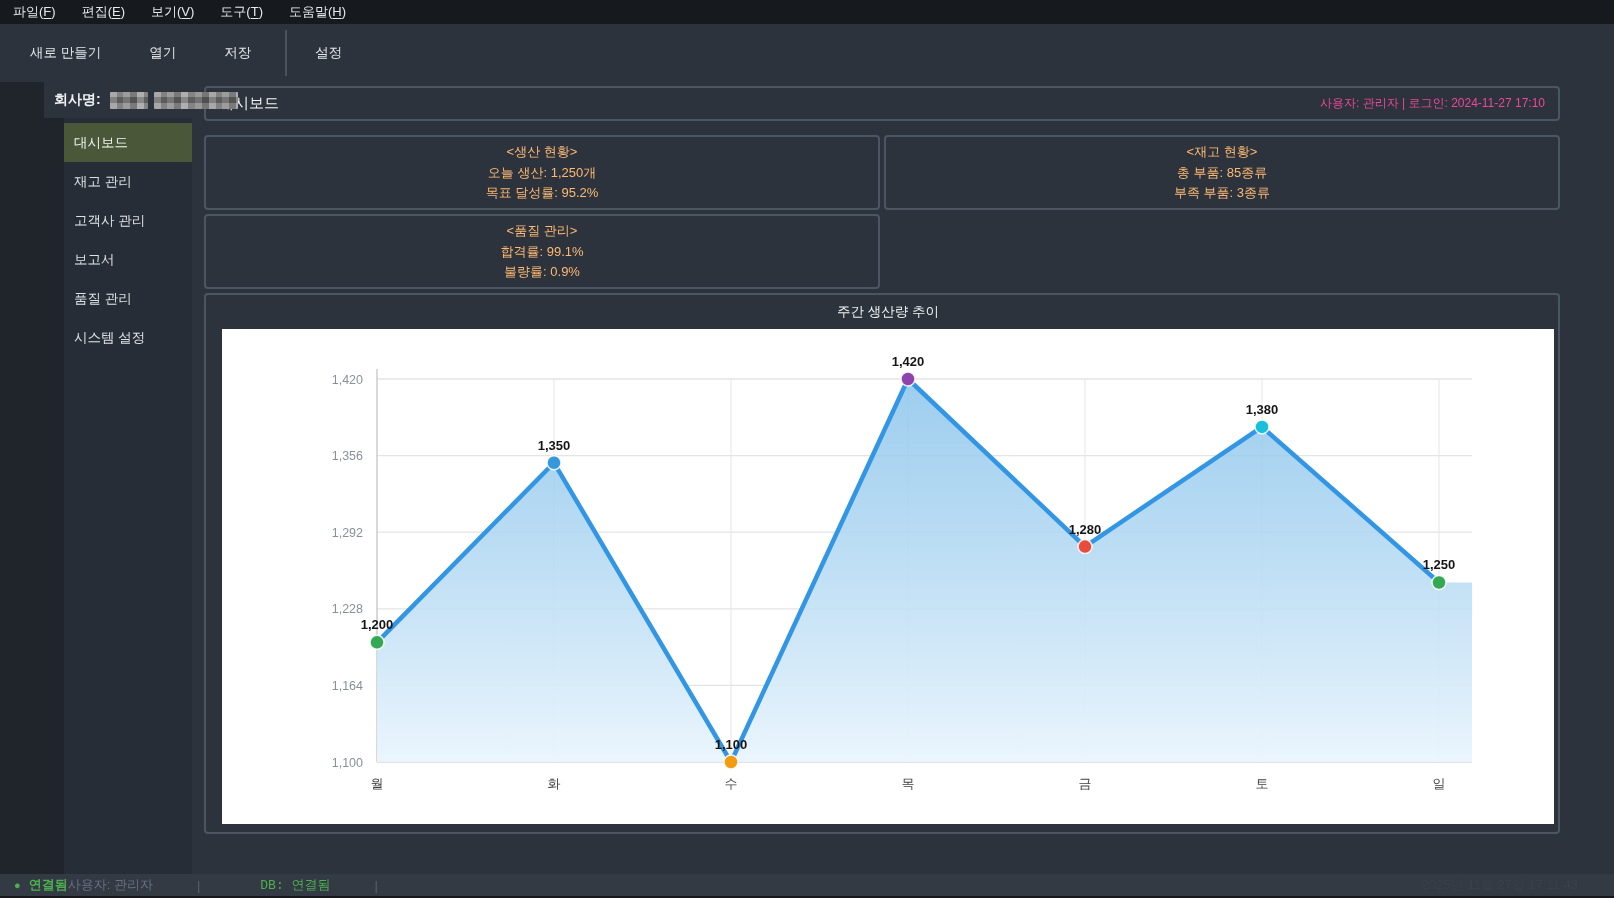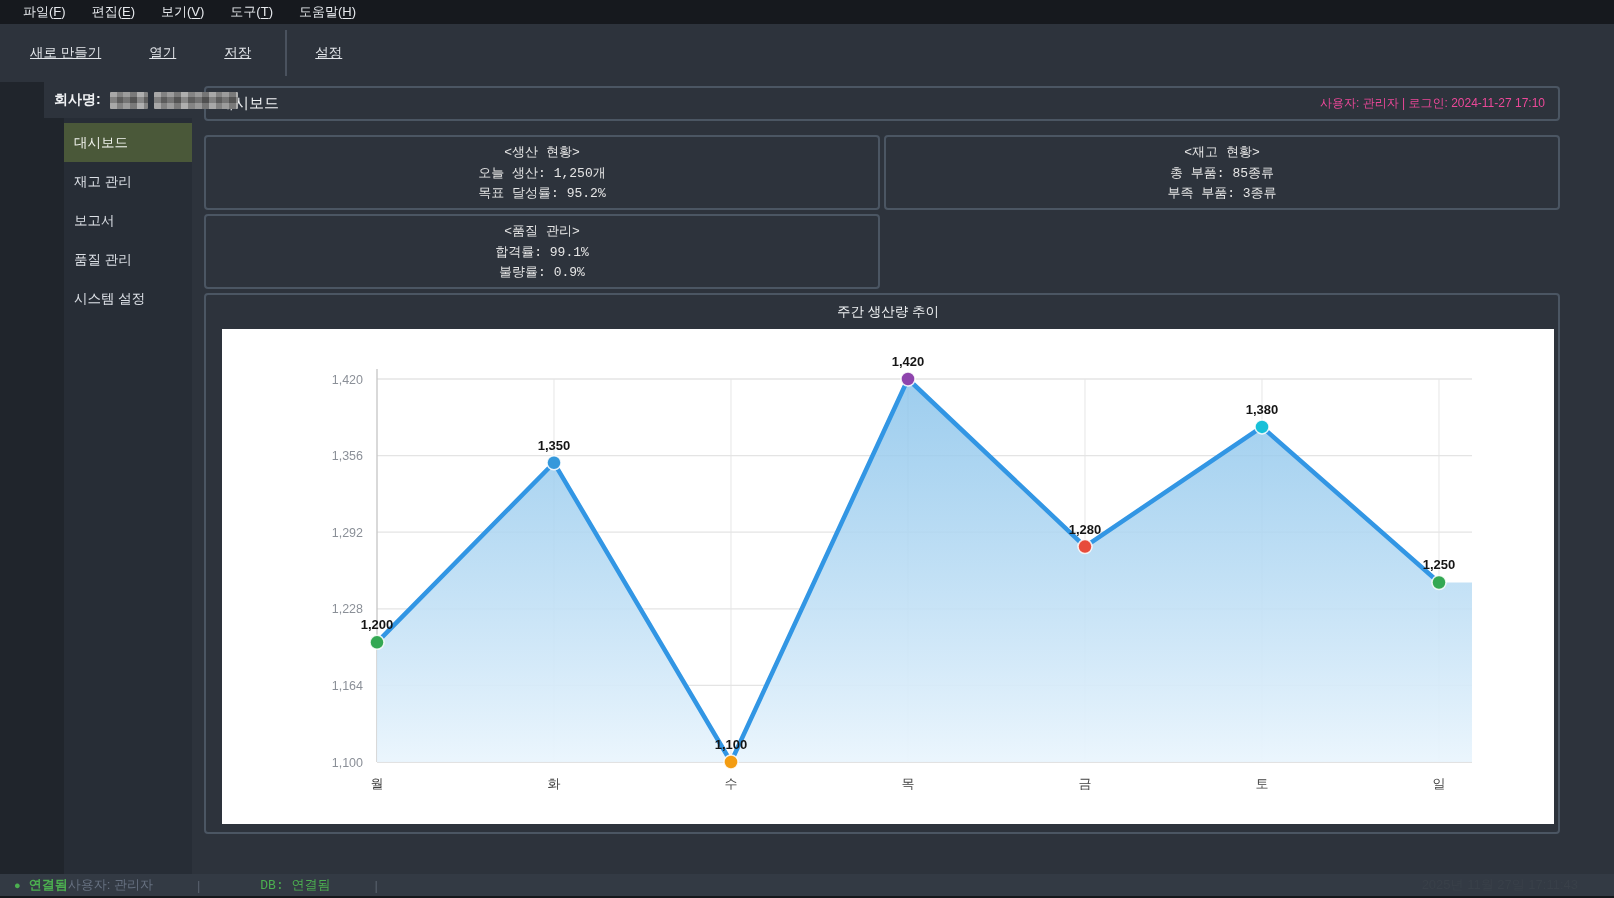--- a/index.html
+++ b/index.html
@@ -8,37 +8,37 @@
     width:1614px; height:898px; overflow:hidden;
     background:#2d333c;
     font-family:"Liberation Sans","DejaVu Sans",sans-serif;
     color:#e8eaed;
     -webkit-font-smoothing:antialiased;
   }
 
   
   .menubar {
     height:24px; background:#16191e;
-    display:flex; align-items:center; padding-left:10px;
+    display:flex; align-items:center; 
   }
   .menu-item {
     padding:0 13px; font-size:13px; color:#e6e9ed; cursor:default;
     line-height:24px; white-space:nowrap;
   }
   .menu-item .mn { text-decoration:underline; text-underline-offset:2px; }
 
   
   .toolbar {
     height:58px; background:#2d333c;
     display:flex; align-items:center; padding-left:12px;
   }
   .tbtn {
     background:transparent; border:none; color:#e3e6ea;
     font-family:inherit; font-size:13.5px; padding:10px 18px; margin-right:12px;
-    white-space:nowrap; cursor:default;text-decoration:underline;
+    white-space:nowrap; cursor:default;
   }
   .tsep { width:2px; height:46px; background:#4a525e; margin:0 10px 0 4px; }
 
   
   .main-wrap { display:flex; height:792px; }
 
   .sidebar { width:192px; background:#20252c; flex:0 0 192px;padding-left:44px; }
   .company-row {
     height:36px; background:#2d333c; display:flex; align-items:center;
     padding-left:10px; gap:9px;
@@ -68,21 +68,21 @@
   .header-bar {
     height:35px; display:flex; align-items:center; justify-content:space-between;
     padding:0 13px; margin-bottom:14px;
   }
   .header-title { font-size:15px; color:#f1f3f5; }
   .user-info { font-size:12px; color:#ec4899; }
 
   .cards { display:grid; grid-template-columns:1fr 1fr; gap:4px; }
   .card {
     height:75px; display:flex; flex-direction:column; align-items:center;
-    justify-content:center; gap:2px; font-size:13px; color:#e5e5e5;font-family:Liberation Mono, monospace;
+    justify-content:center; gap:2px; font-size:13px; color:#fdba74;
   }
   .card .card-title { margin-bottom:1px; }
 
   .chart-panel { margin-top:4px; height:541px; padding:8px 4px 0 16px; }
   .chart-title { text-align:center; font-size:13.5px; height:18px; line-height:18px; margin-bottom:8px; color:#eef0f2; }
   .chart-area { background:#ffffff; width:1332px; height:495px; }
   .chart-area svg { display:block; }
 
   
   .statusbar {
@@ -122,20 +122,21 @@
     <div class="company-row">
       <span class="company-label">회사명:</span>
       <span class="blur-wrap">
         <span class="pixel-blur pb1"></span>
         <span class="pixel-blur pb2"></span>
       </span>
     </div>
     <div class="nav">
       <div class="nav-item selected">대시보드</div>
       <div class="nav-item">재고 관리</div>
+      <div class="nav-item">고객사 관리</div>
       <div class="nav-item">보고서</div>
       <div class="nav-item">품질 관리</div>
       <div class="nav-item">시스템 설정</div>
     </div>
   </div>
 
   <div class="main">
     <div class="panel header-bar">
       <span class="header-title">대시보드</span>
       <span class="user-info">사용자: 관리자 | 로그인: 2024-11-27 17:10</span>

